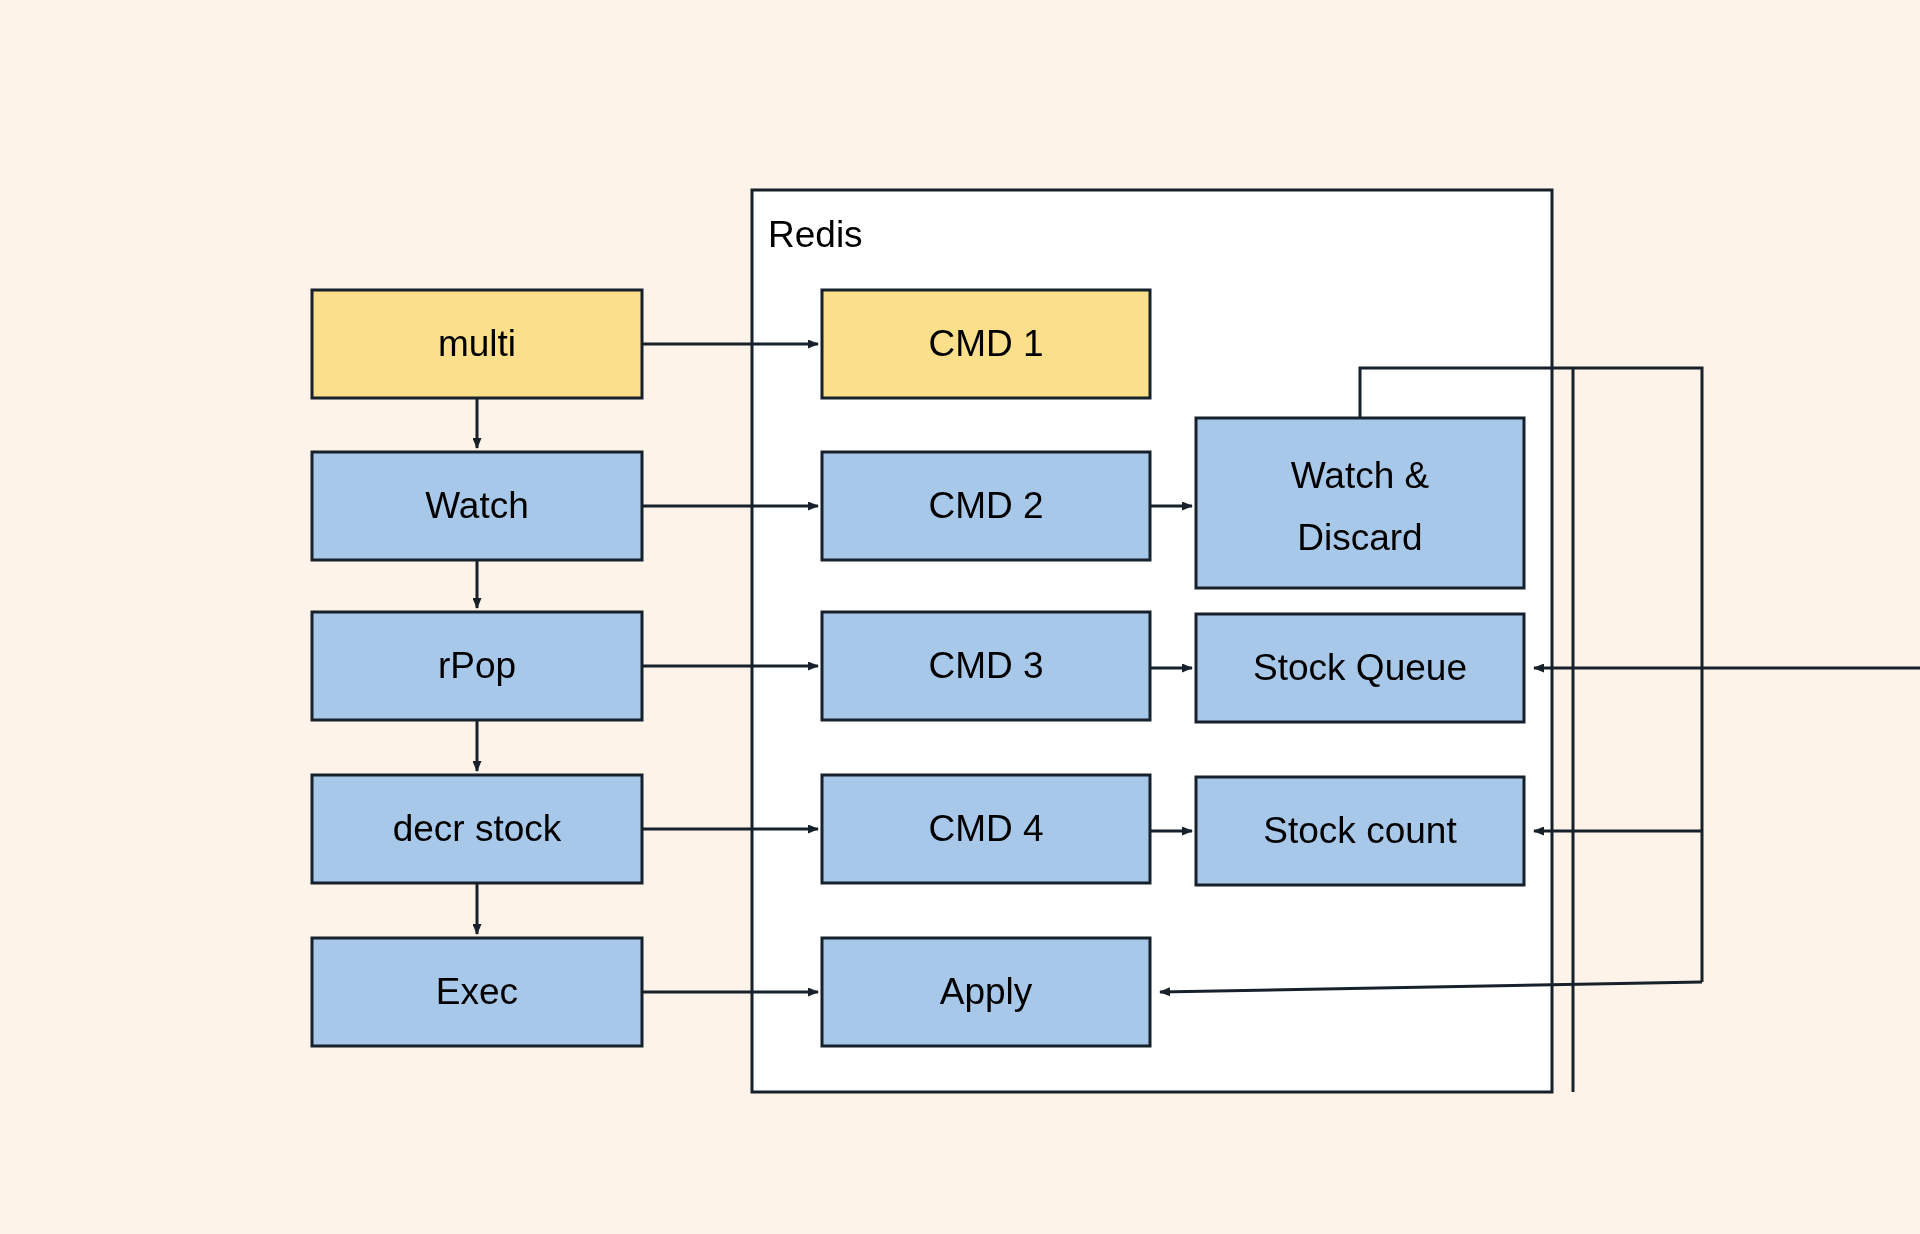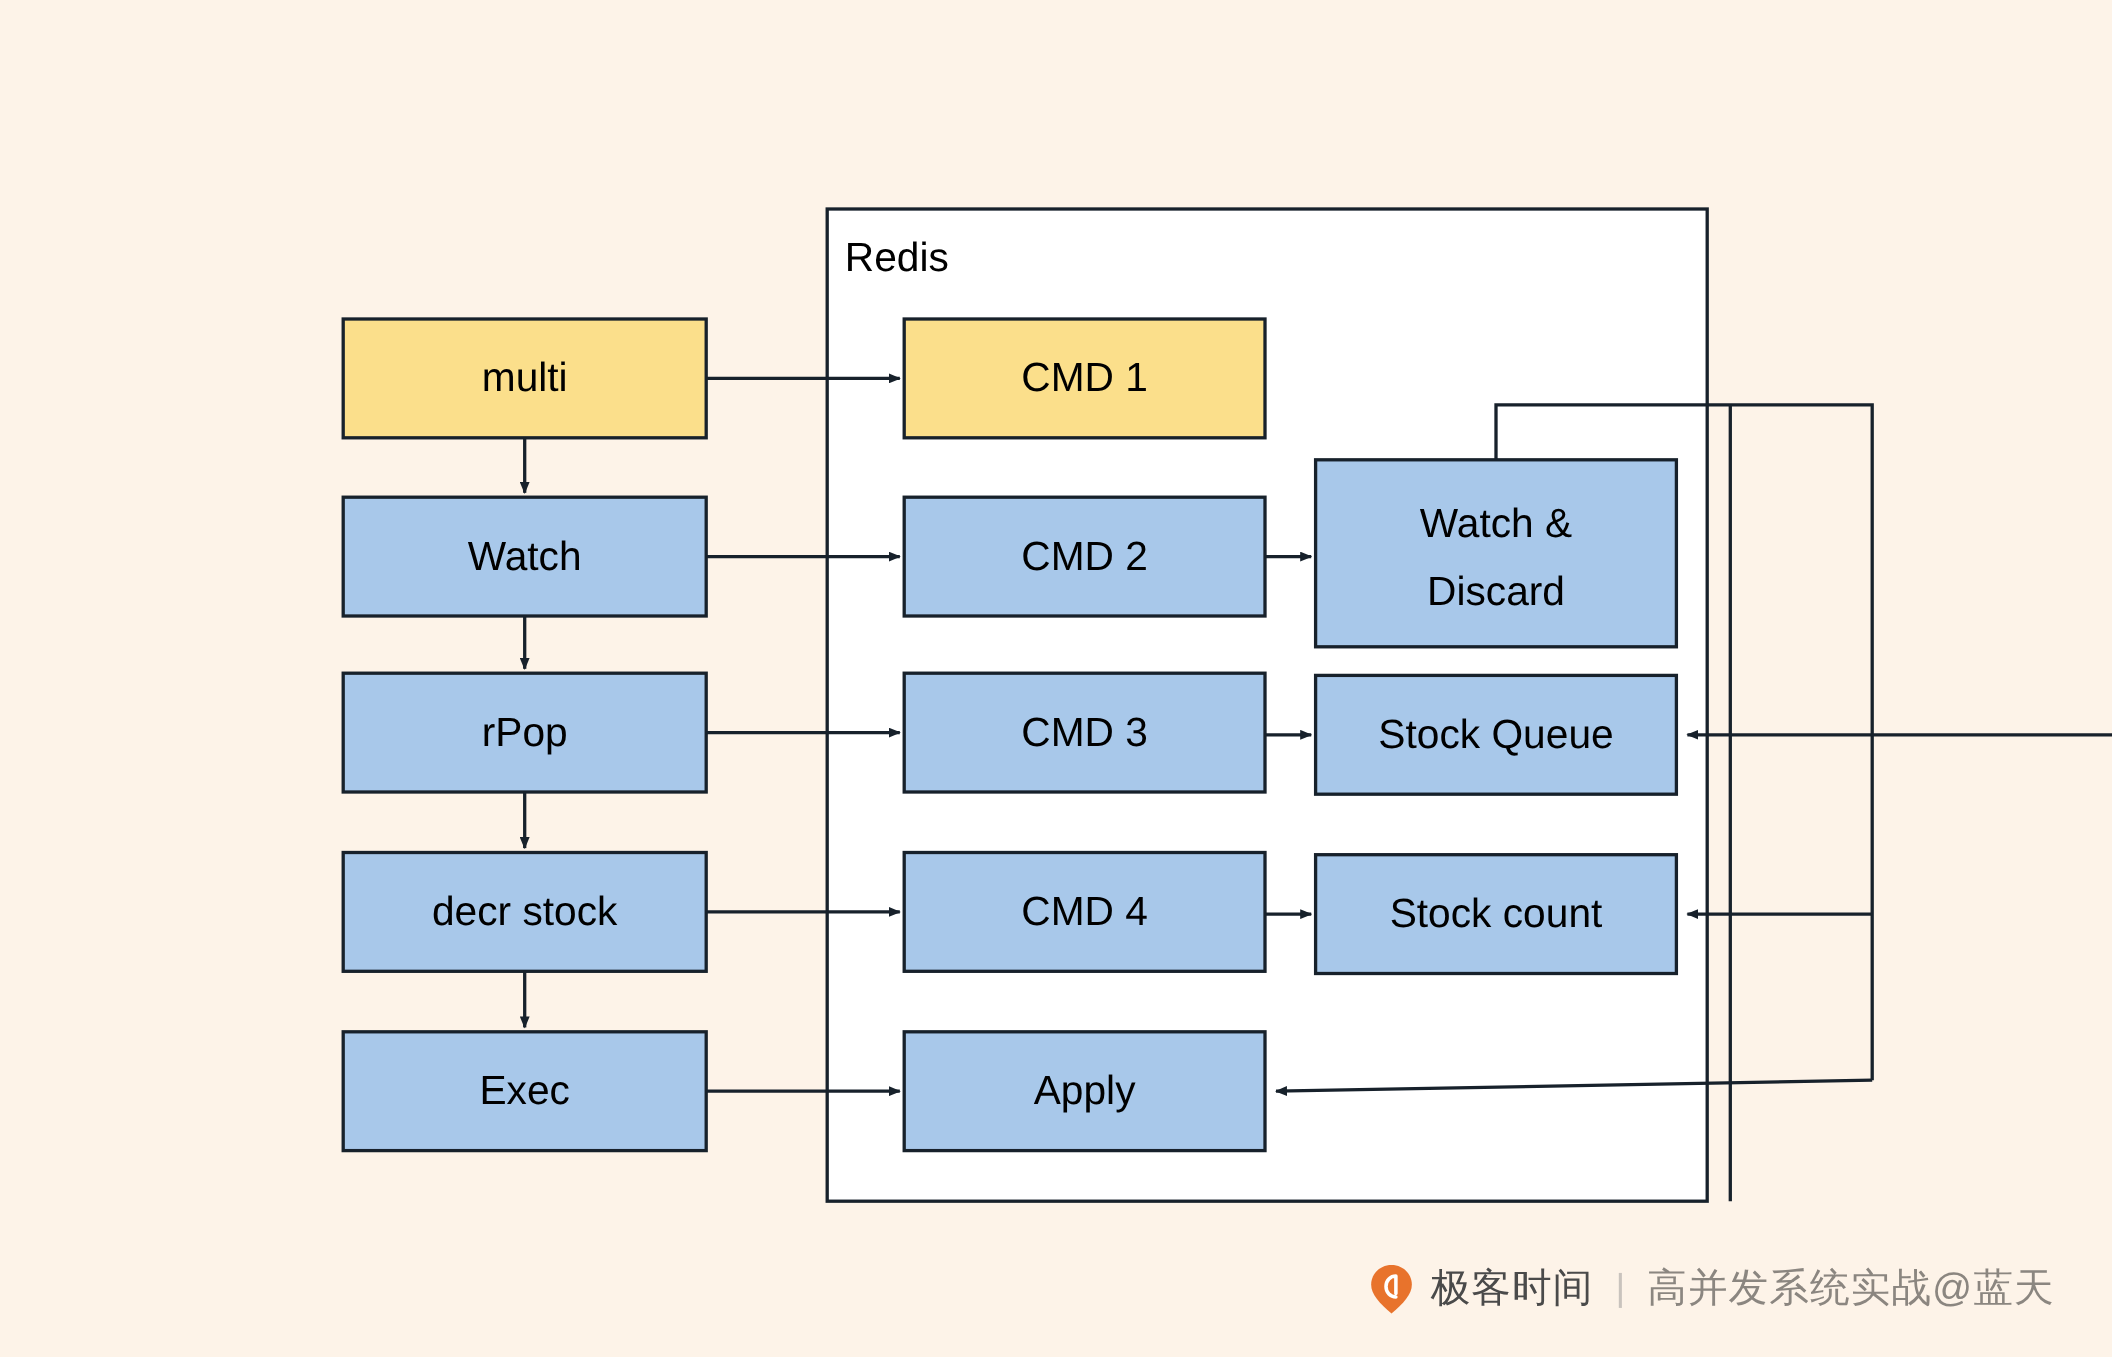--- a/index.html
+++ b/index.html
@@ -179,23 +179,14 @@
     <g>
       <rect class="node-rect node-blue" x="1196" y="614" width="328" height="108"></rect>
       <text class="node-label" x="1360" y="670">Stock Queue</text>
     </g>
     <g>
       <rect class="node-rect node-blue" x="1196" y="777" width="328" height="108"></rect>
       <text class="node-label" x="1360" y="833">Stock count</text>
     </g>
   </svg>
 
-  <div class="watermark">
-    <svg class="wm-logo" viewBox="0 0 40 46">
-      <path d="M20 1 C9.5 1 1.5 9 1.5 19 C1.5 27.5 9 36 20 45 C31 36 38.5 27.5 38.5 19 C38.5 9 30.5 1 20 1 Z" fill="#e8732c"></path>
-      <path d="M24 11 L24 27 M24 11 C19 11 15 15 15 20.5 C15 26 19 30 24 30" stroke="#ffffff" stroke-width="3.2" fill="none" stroke-linecap="round"></path>
-    </svg>
-    <span class="wm-brand">极客时间</span>
-    <span class="wm-sep">|</span>
-    <span class="wm-tag">高并发系统实战@蓝天</span>
-  </div>
 
 </div>
 
 </body></html>

